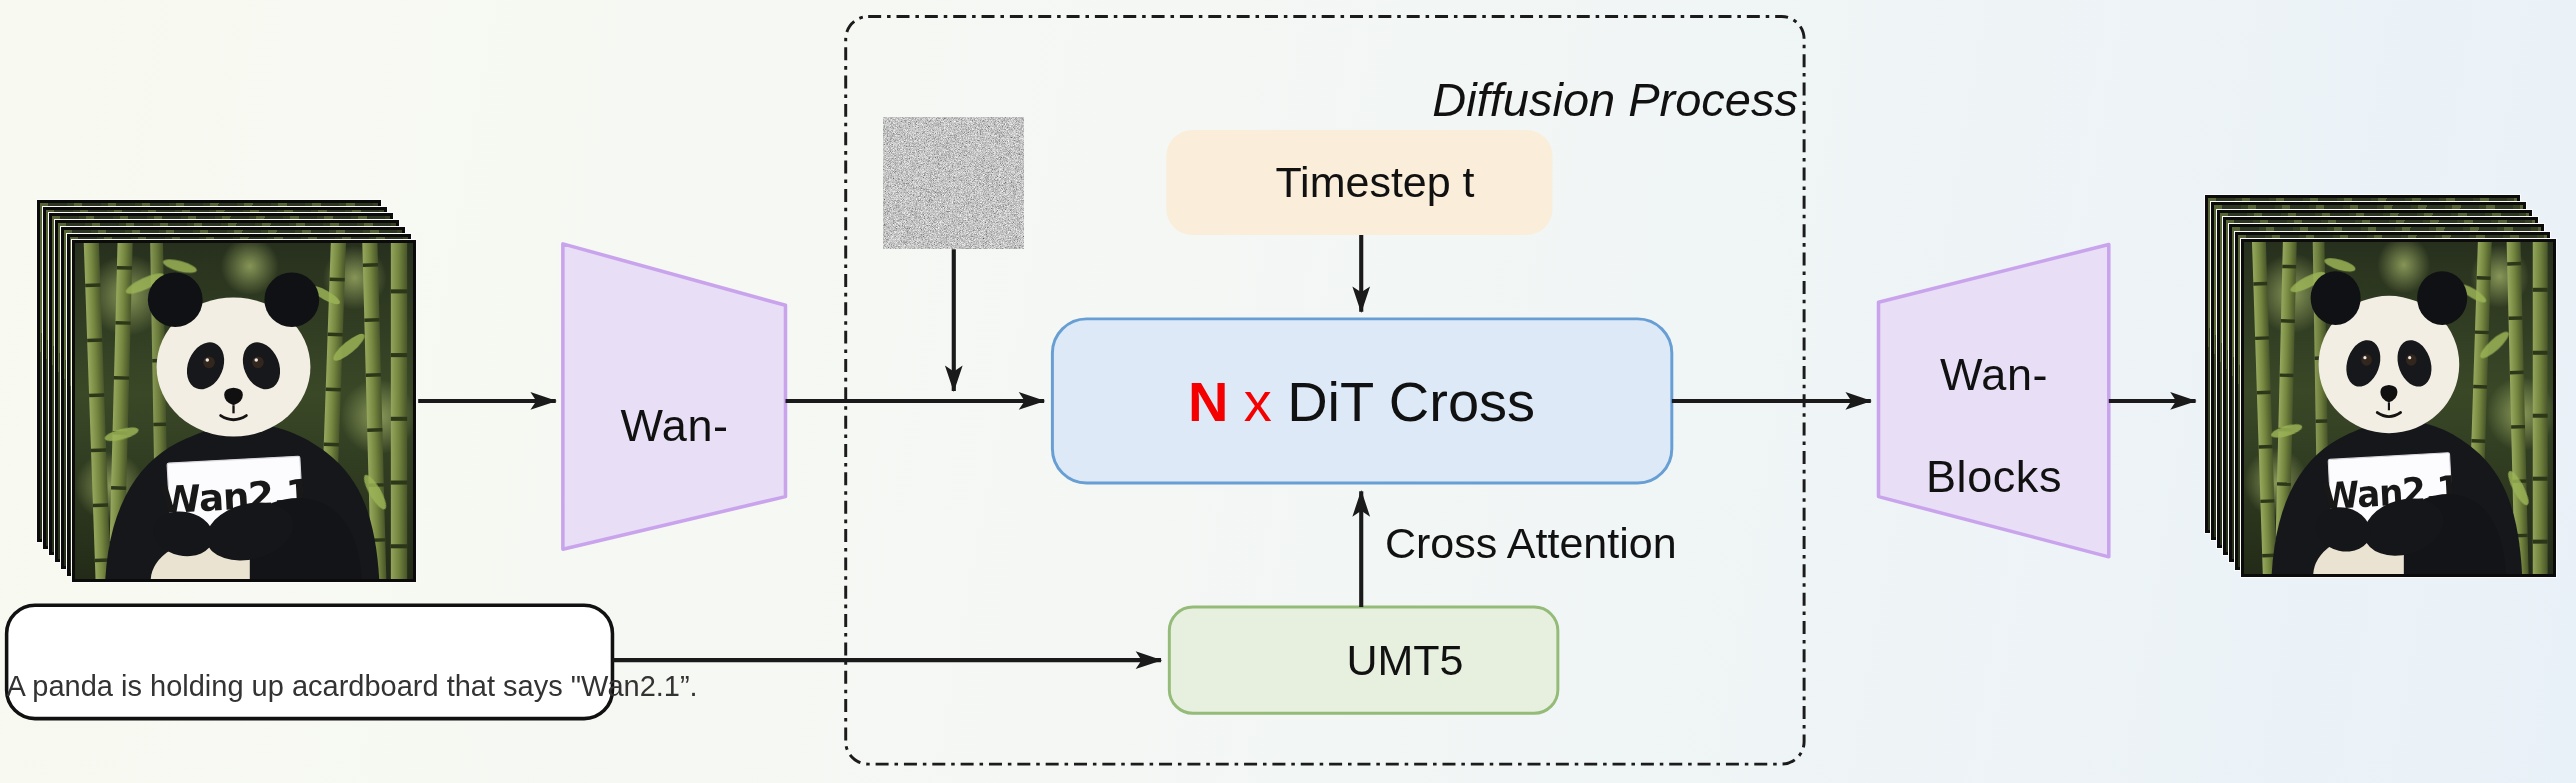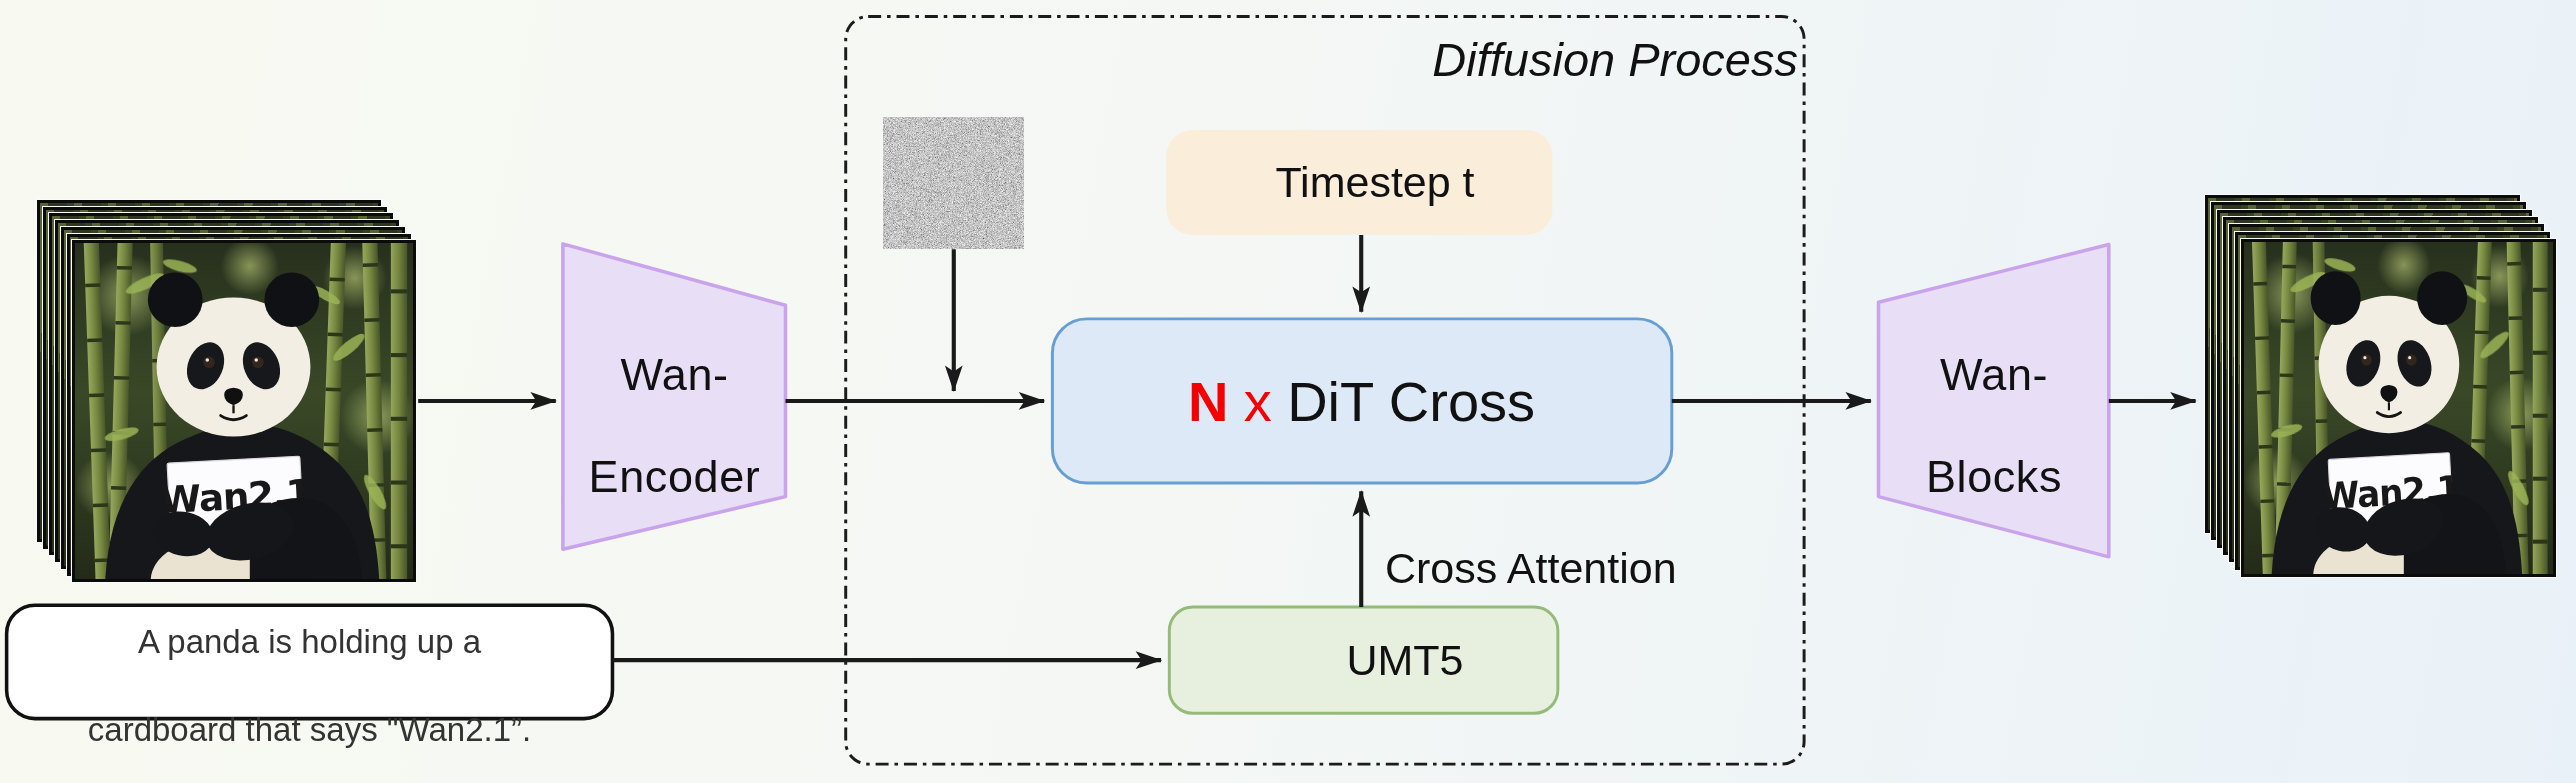--- a/index.html
+++ b/index.html
@@ -22,23 +22,23 @@
 
   
   .lbl{position:absolute;z-index:3;display:flex;align-items:center;justify-content:center;
        color:#111;text-align:center;white-space:pre;}
   .lbl .ln{display:block;margin-top:48px;}
   .vae-lbl{font-size:45px;line-height:54px;letter-spacing:0.6px;}
   .dit-lbl{font-size:56px;font-weight:500;}
   .dit-lbl .n{color:var(--n-red,#f40000);font-weight:bold;}
   .dit-lbl .x{color:var(--n-red,#f40000);margin:0 15.4px;}
   .small-lbl{font-size:43px;padding-left:16px;}
-  .ca-lbl{font-size:43px;justify-content:flex-start;margin-top:25px;}
-  .diff-lbl{font-size:47px;font-style:italic;justify-content:flex-end;letter-spacing:0px;}
-  .prompt-lbl{font-size:33px;line-height:40px;color:#333;flex-direction:column;}
+  .ca-lbl{font-size:43px;justify-content:flex-start;}
+  .diff-lbl{font-size:47px;font-style:italic;justify-content:flex-end;letter-spacing:0px;margin-top:40px;}
+  .prompt-lbl{font-size:29px;line-height:40px;color:#333;flex-direction:row;justify-content:space-between;}
 
   
   .stack{position:absolute;z-index:2;}
   .frame{position:absolute;width:var(--fw);height:var(--fh);box-sizing:border-box;
      border:3px solid var(--frame-border,#0b0b0b);outline:1.2px solid #fbfbfb;
      background:
        repeating-linear-gradient(93deg,rgba(122,140,70,.55) 0 8.3px,rgba(0,0,0,0) 8.3px 27px,rgba(60,74,34,.6) 27px 34px),
        linear-gradient(180deg,#2b3520 0%,#3c4a28 45%,#262f19 100%);}
   .frame:nth-child(1){left:calc(var(--sx)*0);top:calc(var(--sy)*0);}
   .frame:nth-child(2){left:calc(var(--sx)*1);top:calc(var(--sy)*1);}
@@ -342,21 +342,20 @@
       </filter>
       <rect x="0" y="0" width="239" height="224" fill="#8a8a8a"></rect>
       <rect x="0" y="0" width="239" height="224" filter="url(#nz)"></rect>
     </svg>
   </div>
 
   <div class="lbl diff-lbl" style="left:1352px;top:29.5px;width:446px;height:59px;">Diffusion Process</div>
 
   <div class="lbl vae-lbl" style="left:563px;top:319px;width:223px;height:165px;flex-direction:column;">
     <span class="ln">Wan-</span>
-    <span class="ln">Encoder</span>
   </div>
 
   <div class="lbl vae-lbl" style="left:1879px;top:319px;width:230px;height:165px;flex-direction:column;">
     <span class="ln">Wan-</span>
     <span class="ln">Blocks</span>
   </div>
 
   <div class="lbl small-lbl" style="left:1166px;top:130px;width:386px;height:105px;">Timestep t</div>
 
   <div class="lbl dit-lbl" style="left:1052px;top:319px;width:619px;height:164px;">

